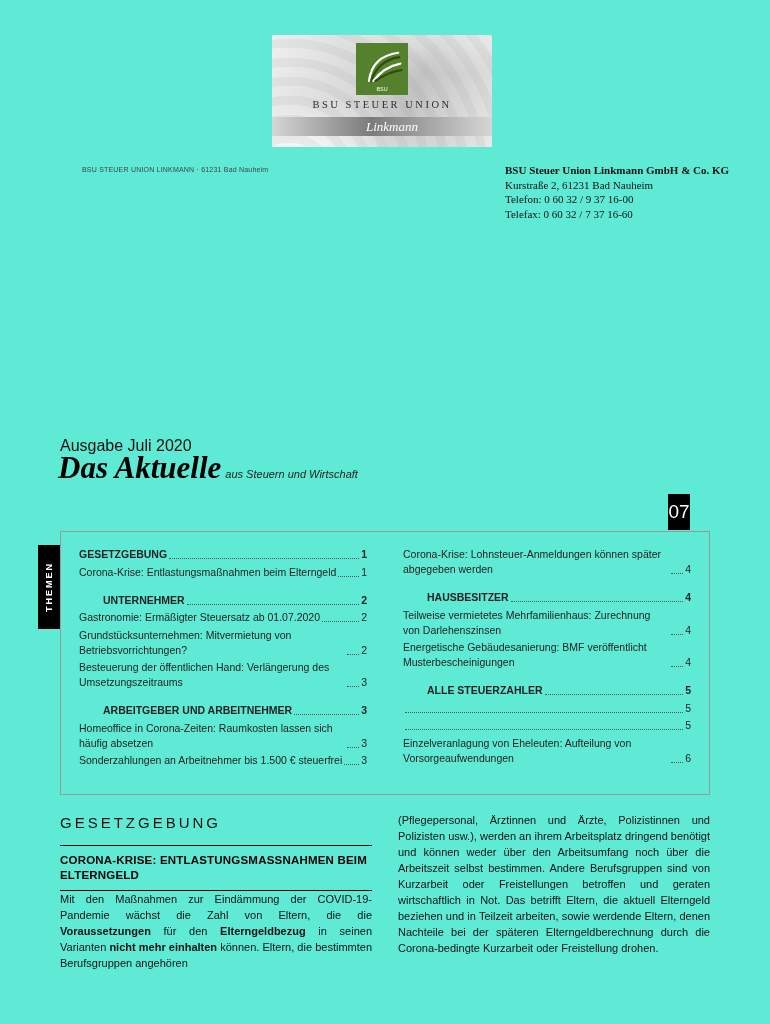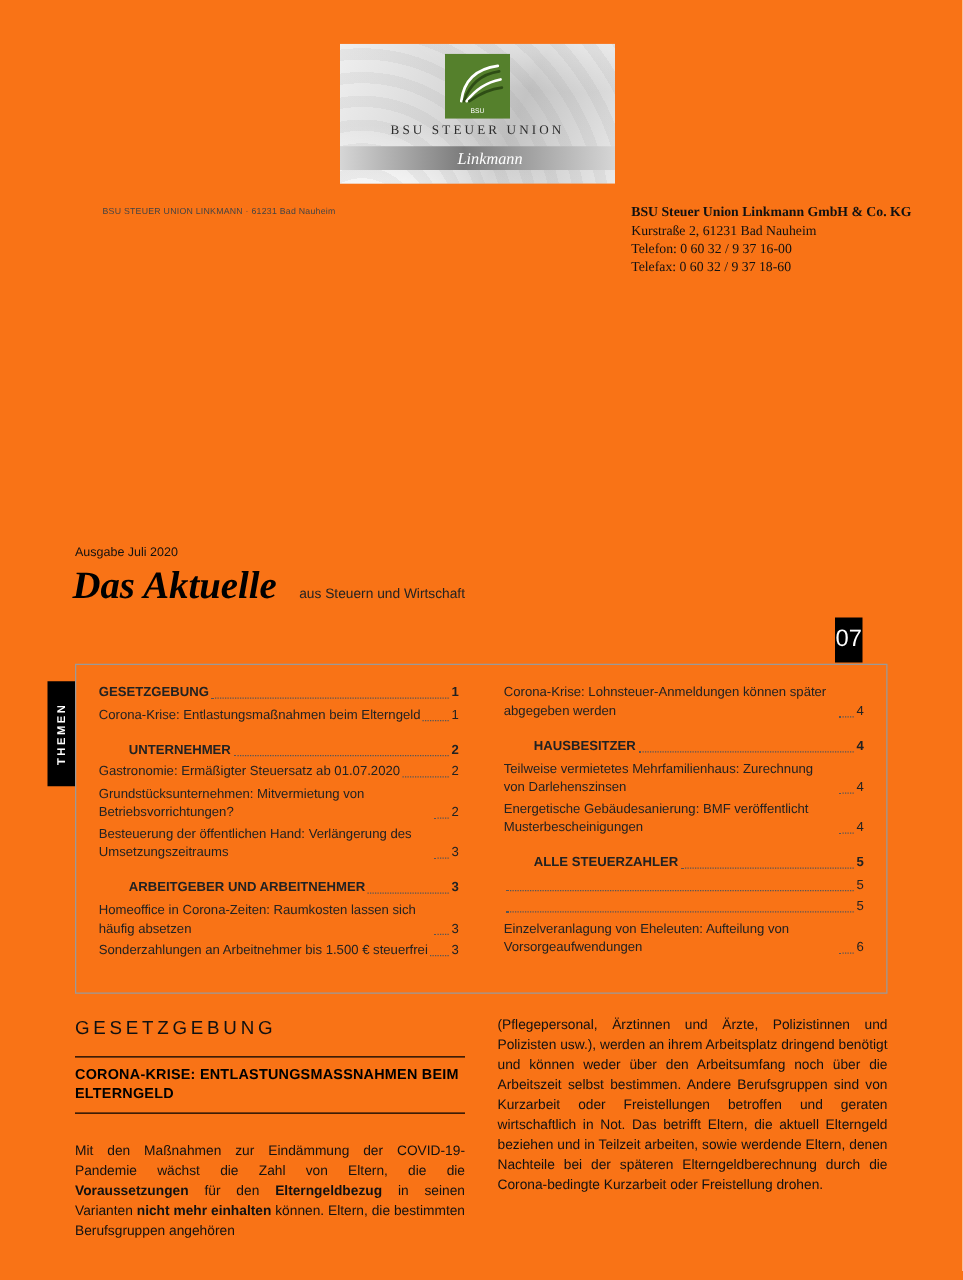--- a/index.html
+++ b/index.html
@@ -1,17 +1,17 @@
 <!DOCTYPE html>
 <html><head>
 <meta charset="utf-8">
 <style>
   html,body { margin:0; padding:0; background:#fff; }
   .page {
-    position:relative; width:770px; height:1024px; background:#f97316;
+    position:relative; width:770px; height:1024px; background:#5eead4;
     font-family:"Liberation Sans", sans-serif; color:#1a1a1a; overflow:hidden;
   }
 
   
   .banner { position:absolute; left:272px; top:35px; width:220px; height:112px; overflow:hidden; }
   .banner-bg {
     position:absolute; inset:0;
     background:
       repeating-radial-gradient(circle at 8% 130%, rgba(140,140,140,0.10) 0 9px, rgba(255,255,255,0) 9px 19px),
       radial-gradient(120% 95% at 15% 110%, rgba(255,255,255,0.9) 0%, rgba(255,255,255,0) 55%),
@@ -29,24 +29,24 @@
     display:flex; align-items:center; justify-content:center;
     color:#fff; font-family:"Liberation Serif", serif; font-style:italic; font-size:13px;padding-left:20px;
   }
 
   .sender-line { position:absolute; left:82px; top:166px; font-size:7px; color:#444; letter-spacing:0.2px; }
 
   .address { position:absolute; left:505px; top:163px; font-family:"Liberation Serif", serif; font-size:11px; line-height:14.5px; color:#111; }
   .address .company { font-weight:bold;font-family:Liberation Serif, serif; }
 
   
-  .issue-line { position:absolute; left:60px; top:437px; font-size:10px; color:#111; }
+  .issue-line { position:absolute; left:60px; top:437px; font-size:16px; color:#111; }
   .title-row { position:absolute; left:58px; top:450px; display:flex; align-items:baseline; }
   .main-title { font-family:"Liberation Serif", serif; font-style:italic; font-weight:bold; font-size:31px; color:#000; }
-  .sub-title { font-size:11px; color:#222; margin-left:18px; }
+  .sub-title { font-style:italic; font-size:11px; color:#222; margin-left:4px; }
 
   .issue-box {
     position:absolute; left:668px; top:494px; width:22px; height:36px; background:#000;
     color:#fff; font-size:19px; display:flex; align-items:center; justify-content:center;
   }
 
   
   .themen-tab { position:absolute; left:38px; top:545px; width:22px; height:84px; background:#000; display:flex; align-items:center; justify-content:center; }
   .themen-tab span { color:#fff; font-size:9px; font-weight:bold; letter-spacing:2px; writing-mode:vertical-rl; transform:rotate(180deg); }
 
@@ -61,21 +61,21 @@
   .toc-row.mt { margin-top:13px;padding-left:24px; }
 
   
   .section-heading { position:absolute; left:60px; top:814px; font-size:15px; letter-spacing:3px; color:#111; }
   .article-left { position:absolute; left:60px; top:845px; width:312px; }
   .article-title {
     border-top:1px solid #000; border-bottom:1px solid #000;
     padding:7px 0 7px 0; font-weight:bold; font-size:11.5px; line-height:15px; letter-spacing:0.2px; color:#000;
   }
   .body-par { font-size:11px; line-height:16px; text-align:justify; color:#111; }
-  .article-left .body-par { margin-top:22px; }
+  .article-left .body-par { margin-top:0; }
   .article-right { position:absolute; left:398px; top:812px; width:312px; }
 </style>
 </head>
 <body>
 
 <div class="page">
 
   <div class="banner">
     <div class="banner-bg"></div>
     <div class="logo-mark">
@@ -93,21 +93,21 @@
     <div class="banner-name">BSU STEUER UNION</div>
     <div class="banner-band">Linkmann</div>
   </div>
 
   <div class="sender-line">BSU STEUER UNION LINKMANN · 61231 Bad Nauheim</div>
 
   <div class="address">
     <div class="company">BSU Steuer Union Linkmann GmbH &amp; Co. KG</div>
     <div>Kurstraße 2, 61231 Bad Nauheim</div>
     <div>Telefon: 0 60 32 / 9 37 16-00</div>
-    <div>Telefax: 0 60 32 / 9 37 18-60</div>
+    <div>Telefax: 0 60 32 / 7 37 16-60</div>
   </div>
 
   <div class="issue-line">Ausgabe Juli 2020</div>
   <div class="title-row">
     <span class="main-title">Das Aktuelle</span>
     <span class="sub-title">aus Steuern und Wirtschaft</span>
   </div>
   <div class="issue-box">07</div>
 
   <div class="themen-tab">

